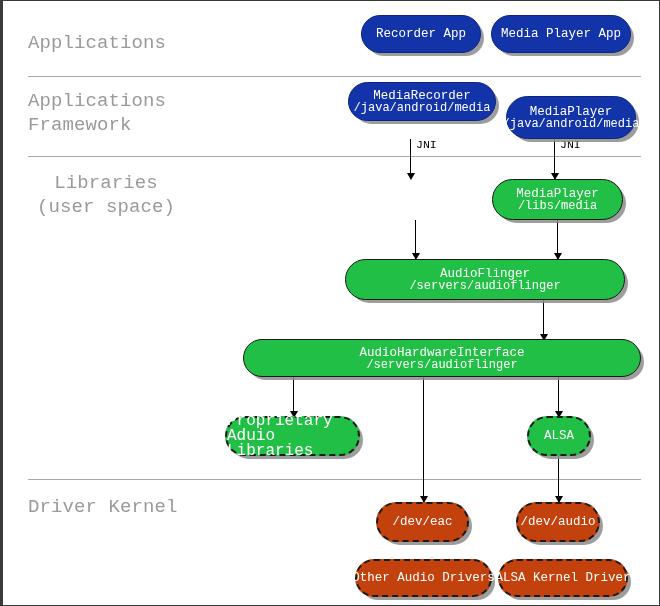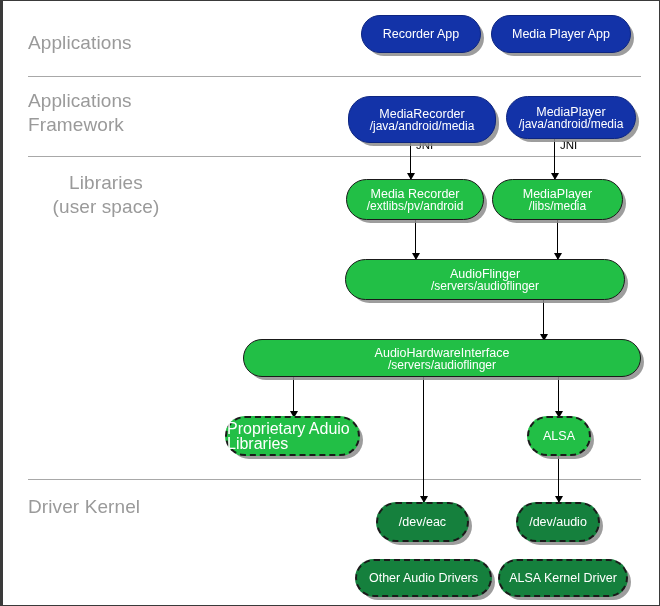--- a/index.html
+++ b/index.html
@@ -9,21 +9,21 @@
   }
   #diagram {
     position: relative;
     width: 660px;
     height: 606px;
     background: #ffffff;
     border: 1px solid #3a3a3a;
     border-left-width: 3px;
     box-sizing: border-box;
     overflow: hidden;
-    font-family: Liberation Sans, sans-serif;
+    font-family: Liberation Mono, monospace;
   }
 
   
   .divider {
     position: absolute;
     height: 1px;
     background: #a8a8a8;
     left: 25px;
     right: 18px;
   }
@@ -81,21 +81,21 @@
   }
   .node .sub {
     font-size: 12px;
     line-height: 11px;
     white-space: nowrap;
   }
   .node.two-line .title { font-size: 16px; line-height: 15px; }
 
   .node.blue   { background: #1333a8; border: 1px solid #0d2580; }
   .node.green  { background: #22bf46; border: 1px solid #1a1a1a; }
-  .node.red    { background: #15803d; border: 1px solid #1a1a1a; }
+  .node.red    { background: #c2410c; border: 1px solid #1a1a1a; }
   .node.dashed { border-style: dashed; border-width: 2px; border-color: #1a1a1a; }
   .node.wrap .title { white-space: normal; }
 </style>
 </head>
 <body>
 
 <div id="diagram">
 
   <div class="divider" style="top:75px;"></div>
   <div class="divider" style="top:155px;"></div>
@@ -141,34 +141,30 @@
   <div class="arrow-head" style="left:555px; top:495px;"></div>
 
   <div class="node blue" style="left:358px; top:14px; width:120px; height:38px;">
     <span class="title">Recorder App</span>
   </div>
 
   <div class="node blue" style="left:488px; top:14px; width:140px; height:38px;">
     <span class="title">Media Player App</span>
   </div>
 
-  <div class="node blue" style="left:345px; top:95px; width:148px; height:47px;">
+  <div class="node blue" style="left:345px; top:81px; width:148px; height:39px;">
     <span class="title">MediaRecorder</span>
     <span class="sub">/java/android/media</span>
   </div>
 
   <div class="node blue" style="left:503px; top:95px; width:130px; height:43px;">
     <span class="title">MediaPlayer</span>
     <span class="sub">/java/android/media</span>
   </div>
 
-  <div class="node green" style="left:343px; top:178px; width:138px; height:41px;">
-    <span class="title">Media Recorder</span>
-    <span class="sub">/extlibs/pv/android</span>
-  </div>
 
   <div class="node green" style="left:489px; top:178px; width:131px; height:41px;">
     <span class="title">MediaPlayer</span>
     <span class="sub">/libs/media</span>
   </div>
 
   <div class="node green" style="left:342px; top:258px; width:280px; height:41px;">
     <span class="title">AudioFlinger</span>
     <span class="sub">/servers/audioflinger</span>
   </div>

